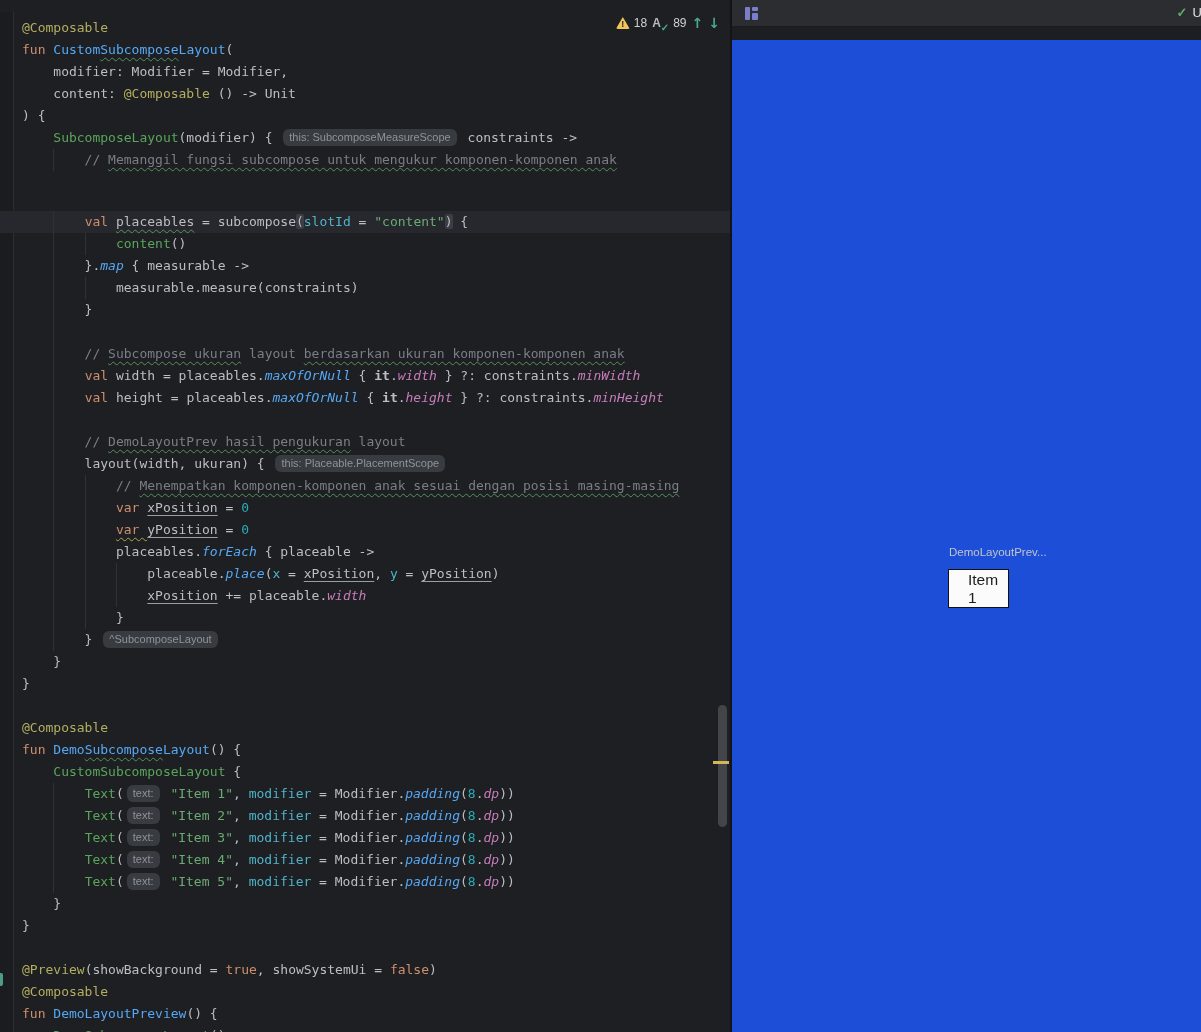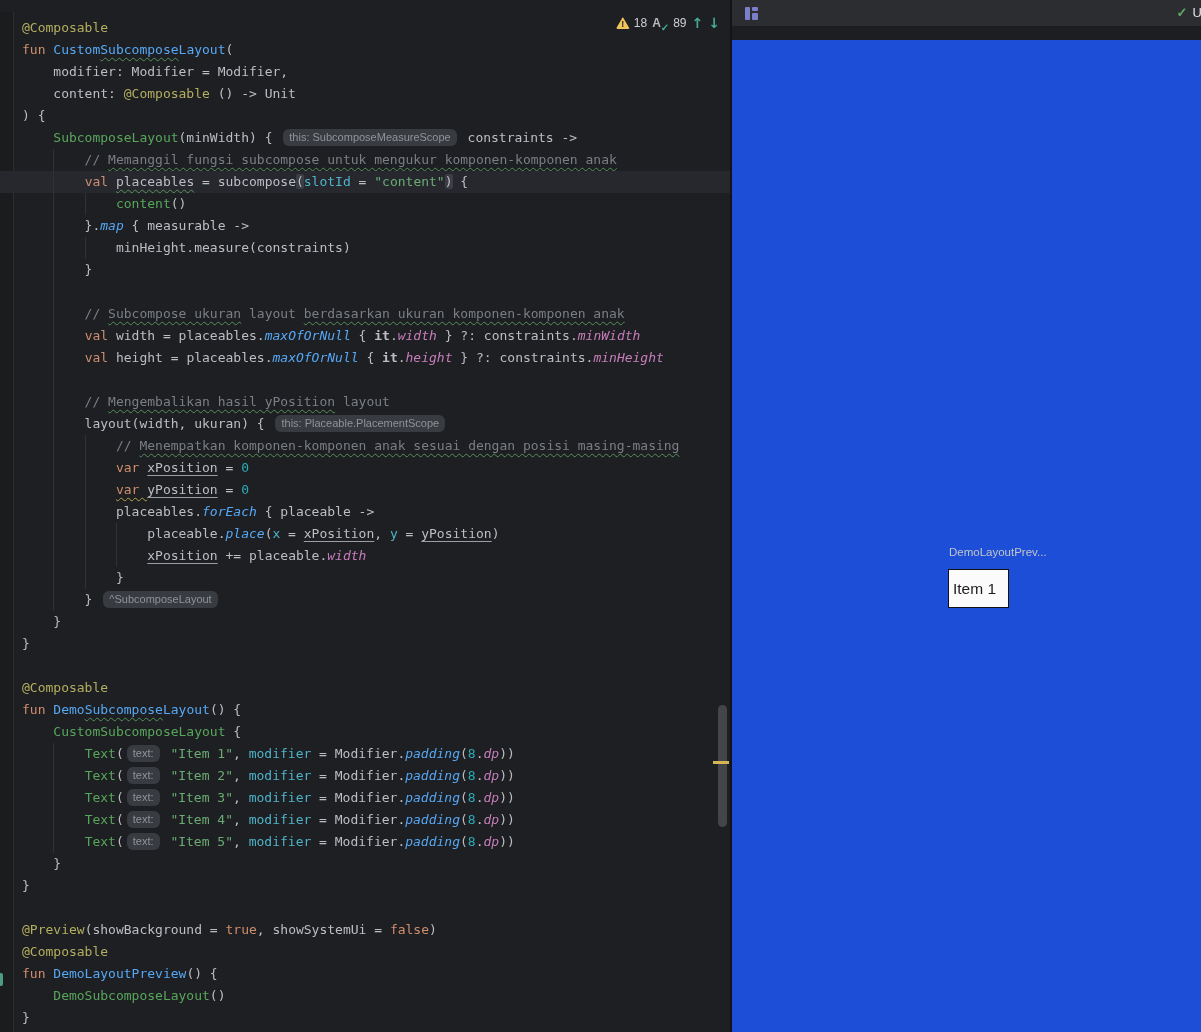--- a/index.html
+++ b/index.html
@@ -5,21 +5,21 @@
   html,body{margin:0;padding:0;background:#1e1f22;width:1201px;height:1032px;overflow:hidden;}
   *{box-sizing:border-box;}
   body{font-family:"Liberation Sans",sans-serif;}
 
   
   .editor{position:absolute;left:0;top:12px;width:730px;height:1032px;background:#1e1f22;overflow:hidden;}
   .gutter{position:absolute;left:0;top:0;width:14px;height:1032px;background:#1b1c1e;border-right:1px solid #2c2e33;}
   .gutter-run-icon{position:absolute;left:0;top:961px;width:3px;height:13px;background:#4c9d84;border-radius:0 2px 2px 0;}
   .code{position:absolute;left:0;top:5px;width:730px;font:13px/22px "DejaVu Sans Mono",monospace;color:#bcbec4;}
   .line{height:22px;position:relative;white-space:pre;padding-left:22px;}
-  .line.cur{background:#26282e;}
+  .line.cur{background:#26282e;margin-top:40px;}
   .guide{position:absolute;top:0;bottom:0;width:1px;background:#2e3135;}
   .td{color:#bcbec4}
   .tk{color:#cf8e6d}
   .ta{color:#b3ae60}
   .tf{color:#56a8f5}
   .tc{color:#58a65c}
   .te{color:#56a8f5;font-style:italic}
   .tp{color:#c77dbb;font-style:italic}
   .ts{color:#6aab73}
   .tn{color:#2aacb8}
@@ -56,48 +56,48 @@
   .grid-icon{position:absolute;left:13px;top:7px;width:13px;height:13px;}
   .grid-icon i{position:absolute;background:#7b7ec9;border-radius:1px;}
   .grid-icon .g1{left:0;top:0;width:5px;height:13px;}
   .grid-icon .g2{left:7px;top:0;width:6px;height:4px;}
   .grid-icon .g3{left:7px;top:6px;width:6px;height:7px;}
   .status{position:absolute;right:-8px;top:5px;display:flex;align-items:center;gap:5px;font:13px "Liberation Sans",sans-serif;color:#dfe1e5;white-space:nowrap;}
   .status .chk{color:#5fa865;font-weight:bold;font-size:13px;}
   .canvas{position:absolute;left:0;top:40px;width:469px;height:1004px;background:#1d4ed8;}
   .pv-label{position:absolute;left:217px;top:506px;font:11.5px "Liberation Sans",sans-serif;color:#c2c5c9;}
   .pv-box{position:absolute;left:216px;top:529px;width:61px;height:39px;background:#fbfbfb;border:1.5px solid #111;display:flex;align-items:center;}
-  .pv-box span{font:15.5px "Liberation Sans",sans-serif;color:#1d1d1f;padding-left:4px;}
+  .pv-box span{font:15.5px "Liberation Sans",sans-serif;color:#1d1d1f;padding-left:19px;}
 </style>
 </head>
 <body>
 
 <div class="editor">
   <div class="gutter"></div>
   <div class="gutter-run-icon"></div>
 
   <div class="code" id="code">
       <div class="line"><span class="ta">@Composable</span></div>
       <div class="line"><span class="tk">fun </span><span class="tf">Custom</span><span class="tf wavy">Subcompose</span><span class="tf">Layout</span><span class="td">(</span></div>
       <div class="line"><span class="td">    modifier: Modifier = Modifier,</span></div>
       <div class="line"><span class="td">    content: </span><span class="ta">@Composable</span><span class="td"> () -&gt; Unit</span></div>
       <div class="line"><span class="td">) {</span></div>
-      <div class="line"><span class="td">    </span><span class="tc">SubcomposeLayout</span><span class="td">(minWidth) { </span><span class="inlay">this: SubcomposeMeasureScope</span><span class="td"> constraints -&gt;</span></div>
+      <div class="line"><span class="td">    </span><span class="tc">SubcomposeLayout</span><span class="td">(modifier) { </span><span class="inlay">this: SubcomposeMeasureScope</span><span class="td"> constraints -&gt;</span></div>
       <div class="line"><div class="guide" style="left: 53.304px;"></div><span class="tcm">        // </span><span class="tcm wavy">Memanggil fungsi subcompose untuk mengukur komponen-komponen anak</span></div>
       <div class="line cur"><div class="guide" style="left: 53.304px;"></div><span class="td">        </span><span class="tk">val </span><span class="td wavy">placeables</span><span class="td"> = subcompose</span><span class="td phl">(</span><span class="tm">slotId</span><span class="td"> = </span><span class="ts">"content"</span><span class="td phl">)</span><span class="td"> {</span></div>
       <div class="line"><div class="guide" style="left: 53.304px;"></div><div class="guide" style="left: 84.608px;"></div><span class="td">            </span><span class="tc">content</span><span class="td">()</span></div>
       <div class="line"><div class="guide" style="left: 53.304px;"></div><span class="td">        }.</span><span class="te">map</span><span class="td"> { measurable -&gt;</span></div>
-      <div class="line"><div class="guide" style="left: 53.304px;"></div><div class="guide" style="left: 84.608px;"></div><span class="td">            minHeight.measure(constraints)</span></div>
+      <div class="line"><div class="guide" style="left: 53.304px;"></div><div class="guide" style="left: 84.608px;"></div><span class="td">            measurable.measure(constraints)</span></div>
       <div class="line"><div class="guide" style="left: 53.304px;"></div><span class="td">        }</span></div>
       <div class="line"><div class="guide" style="left: 53.304px;"></div></div>
       <div class="line"><div class="guide" style="left: 53.304px;"></div><span class="tcm">        // </span><span class="tcm wavy">Subcompose ukuran</span><span class="tcm"> layout </span><span class="tcm wavy">berdasarkan ukuran komponen-komponen anak</span></div>
       <div class="line"><div class="guide" style="left: 53.304px;"></div><span class="td">        </span><span class="tk">val </span><span class="td">width = placeables.</span><span class="te">maxOfOrNull</span><span class="td"> { </span><span class="td bld">it</span><span class="td">.</span><span class="tp">width</span><span class="td"> } ?: constraints.</span><span class="tp">minWidth</span></div>
       <div class="line"><div class="guide" style="left: 53.304px;"></div><span class="td">        </span><span class="tk">val </span><span class="td">height = placeables.</span><span class="te">maxOfOrNull</span><span class="td"> { </span><span class="td bld">it</span><span class="td">.</span><span class="tp">height</span><span class="td"> } ?: constraints.</span><span class="tp">minHeight</span></div>
       <div class="line"><div class="guide" style="left: 53.304px;"></div></div>
-      <div class="line"><div class="guide" style="left: 53.304px;"></div><span class="tcm">        // </span><span class="tcm wavy">Mengembalikan hasil yPosition</span><span class="tcm"> layout</span></div>
+      <div class="line"><div class="guide" style="left: 53.304px;"></div><span class="tcm">        // </span><span class="tcm wavy">DemoLayoutPrev hasil pengukuran</span><span class="tcm"> layout</span></div>
       <div class="line"><div class="guide" style="left: 53.304px;"></div><span class="td">        layout(width, ukuran) { </span><span class="inlay">this: Placeable.PlacementScope</span></div>
       <div class="line"><div class="guide" style="left: 53.304px;"></div><div class="guide" style="left: 84.608px;"></div><span class="tcm">            // </span><span class="tcm wavy">Menempatkan komponen-komponen anak sesuai dengan posisi masing-masing</span></div>
       <div class="line"><div class="guide" style="left: 53.304px;"></div><div class="guide" style="left: 84.608px;"></div><span class="td">            </span><span class="tk">var </span><span class="td und">xPosition</span><span class="td"> = </span><span class="tn">0</span></div>
       <div class="line"><div class="guide" style="left: 53.304px;"></div><div class="guide" style="left: 84.608px;"></div><span class="td">            </span><span class="tk wavyy">var </span><span class="td und">yPosition</span><span class="td"> = </span><span class="tn">0</span></div>
       <div class="line"><div class="guide" style="left: 53.304px;"></div><div class="guide" style="left: 84.608px;"></div><span class="td">            placeables.</span><span class="te">forEach</span><span class="td"> { placeable -&gt;</span></div>
       <div class="line"><div class="guide" style="left: 53.304px;"></div><div class="guide" style="left: 84.608px;"></div><div class="guide" style="left: 115.912px;"></div><span class="td">                placeable.</span><span class="te">place</span><span class="td">(</span><span class="tm">x</span><span class="td"> = </span><span class="td und">xPosition</span><span class="td">, </span><span class="tm">y</span><span class="td"> = </span><span class="td und">yPosition</span><span class="td">)</span></div>
       <div class="line"><div class="guide" style="left: 53.304px;"></div><div class="guide" style="left: 84.608px;"></div><div class="guide" style="left: 115.912px;"></div><span class="td">                </span><span class="td und">xPosition</span><span class="td"> += placeable.</span><span class="tp">width</span></div>
       <div class="line"><div class="guide" style="left: 53.304px;"></div><div class="guide" style="left: 84.608px;"></div><span class="td">            }</span></div>
       <div class="line"><div class="guide" style="left: 53.304px;"></div><span class="td">        } </span><span class="inlay">^SubcomposeLayout</span></div>
       <div class="line"><span class="td">    }</span></div>

